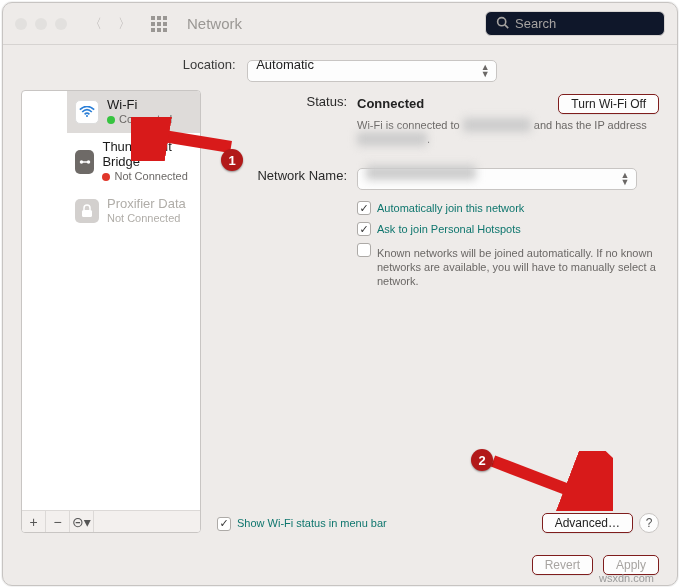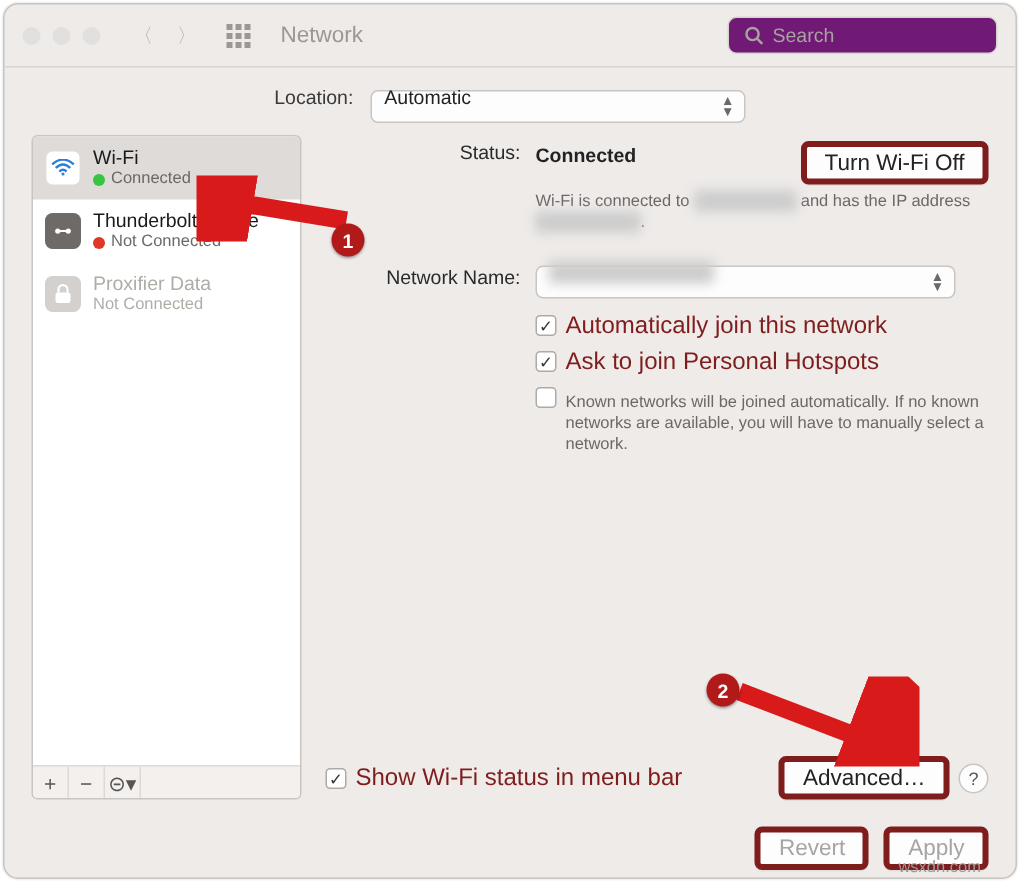--- a/index.html
+++ b/index.html
@@ -33,21 +33,21 @@
     padding: 0 12px;
     gap: 14px;
     border-bottom: 1px solid #d6d3d1;
   }
   .traffic-lights { display: flex; gap: 8px; }
   .tl { width: 12px; height: 12px; border-radius: 50%; }
   .nav-arrows { display: flex; gap: 16px; color: #b9b6b4; margin-left: 8px;}
   .apps-icon { color: #9a9794; display:grid; grid-template-columns:repeat(3,4px); grid-template-rows:repeat(3,4px); gap:2px; margin-left:6px;}
   .apps-icon span{background:#9a9794;width:4px;height:4px;}
   .win-title { color: #9a9794; font-size: 15px; margin-left: 6px;}
-  .search-wrap { margin-left: auto; display:flex; align-items:center; gap:6px; padding:4px 10px; background:#701a75; border-radius:6px; color:#a6a3a1; width:180px; border:1px solid #d6d3d1;}
+  .search-wrap { margin-left: auto; display:flex; gap:6px; padding:4px 10px; background:#0f172a; border-radius:6px; color:#a6a3a1; width:180px; border:1px solid #d6d3d1;}
   .search-wrap svg{flex:none}
   .search-wrap span{font-size:13px;}
   .loc-label { color:#3a3a3a; text-align:right; }
   .combo {
     background:#fdfdfd; border:1px solid #c8c5c3; border-radius:5px;
     height:22px; display:flex; align-items:center; padding:0 22px 13px 8px;
     position:relative; font-size:13px;
   }
   .combo .updn {
     position:absolute; right:4px; top:2px; bottom:2px; width:14px;
@@ -57,21 +57,21 @@
   .body {
     flex:1; display:flex; padding: 0 18px 12px 18px; gap: 16px;
     min-height:0;
   }
   .sidebar {
     width: 180px; background:#fff; border:1px solid #c8c5c3; border-radius:4px;
     display:flex; flex-direction:column; overflow:hidden;
   }
   .svc-list{flex:1;}
   .svc {
-    display:flex; align-items:center; gap:8px; padding:6px 8px;
+    display:flex; align-items:center; gap:8px; padding:6px 8px;margin-left:45px;
   }
   .svc.sel { background:#dedbd9; }
   .svc .ico { width:24px; height:24px; border-radius:5px; display:flex; align-items:center; justify-content:center; font-size:14px;}
   .svc .meta {display:flex; flex-direction:column; line-height:15px;}
   .svc .name { font-size:13px; color:#1a1a1a;}
   .svc .status { font-size:11px; color:#6b6866; display:flex; align-items:center; gap:4px;}
   .dot{width:8px;height:8px;border-radius:50%;}
   .green{background:#37c440;}
   .red{background:#e0372b;}
   .svc.disabled .name,.svc.disabled .status{color:#b0ada8;}
@@ -81,30 +81,30 @@
   }
   .sidebar-toolbar .btn{
     width:24px; height:22px; display:flex; align-items:center; justify-content:center;
     border-right:1px solid #dcd9d7; color:#555; font-size:14px;
   }
   .detail{flex:1; display:flex; flex-direction:column; padding-top:4px; position:relative;}
   .row{display:flex; gap:10px; margin-bottom:4px;}
   .row .label{width:130px; text-align:right; color:#2a2a2a;}
   .row .value{flex:1;}
   .pushbtn{
-    background:#fdfdfd; border:4px solid #7f1d1d; border-radius:5px;
-    padding:2px 12px; font-size:15px; color:#222; display:inline-flex; align-items:center;
+    background:#fdfdfd; border:1px solid #7f1d1d; border-radius:5px;
+    padding:2px 12px; font-size:12px; color:#222; display:inline-flex; align-items:center;
     box-shadow:0 1px 0 rgba(0,0,0,.05);
   }
   .info-text{font-size:11px; color:#6b6866; line-height:14px;}
   .checkbox-row{display:flex; align-items:flex-start; gap:6px; margin:6px 0 0 140px;}
   .cb{width:14px;height:14px;border:1px solid #adaaa7;border-radius:3px;background:#fff;display:flex;align-items:center;justify-content:center;font-size:11px;color:#333;flex:none;margin-top:1px;}
   .cb.checked::before{content:"✓";}
   .cb-col{flex:1;}
-  .cb-label{font-size:16px;color:#7f1d1d;}
+  .cb-label{font-size:11px;color:#0f766e;}
   .bottom-row{margin-top:auto; padding-top:12px; display:flex; align-items:center;}
   .help{
     width:20px;height:20px;border:1px solid #c8c5c3;border-radius:50%;
     background:#fdfdfd;display:flex;align-items:center;justify-content:center;
     font-size:12px;color:#555;margin-left:6px;
   }
   .footer{
     height:40px; display:flex; justify-content:flex-end; align-items:center;
     padding:0 18px; gap:10px;
   }

